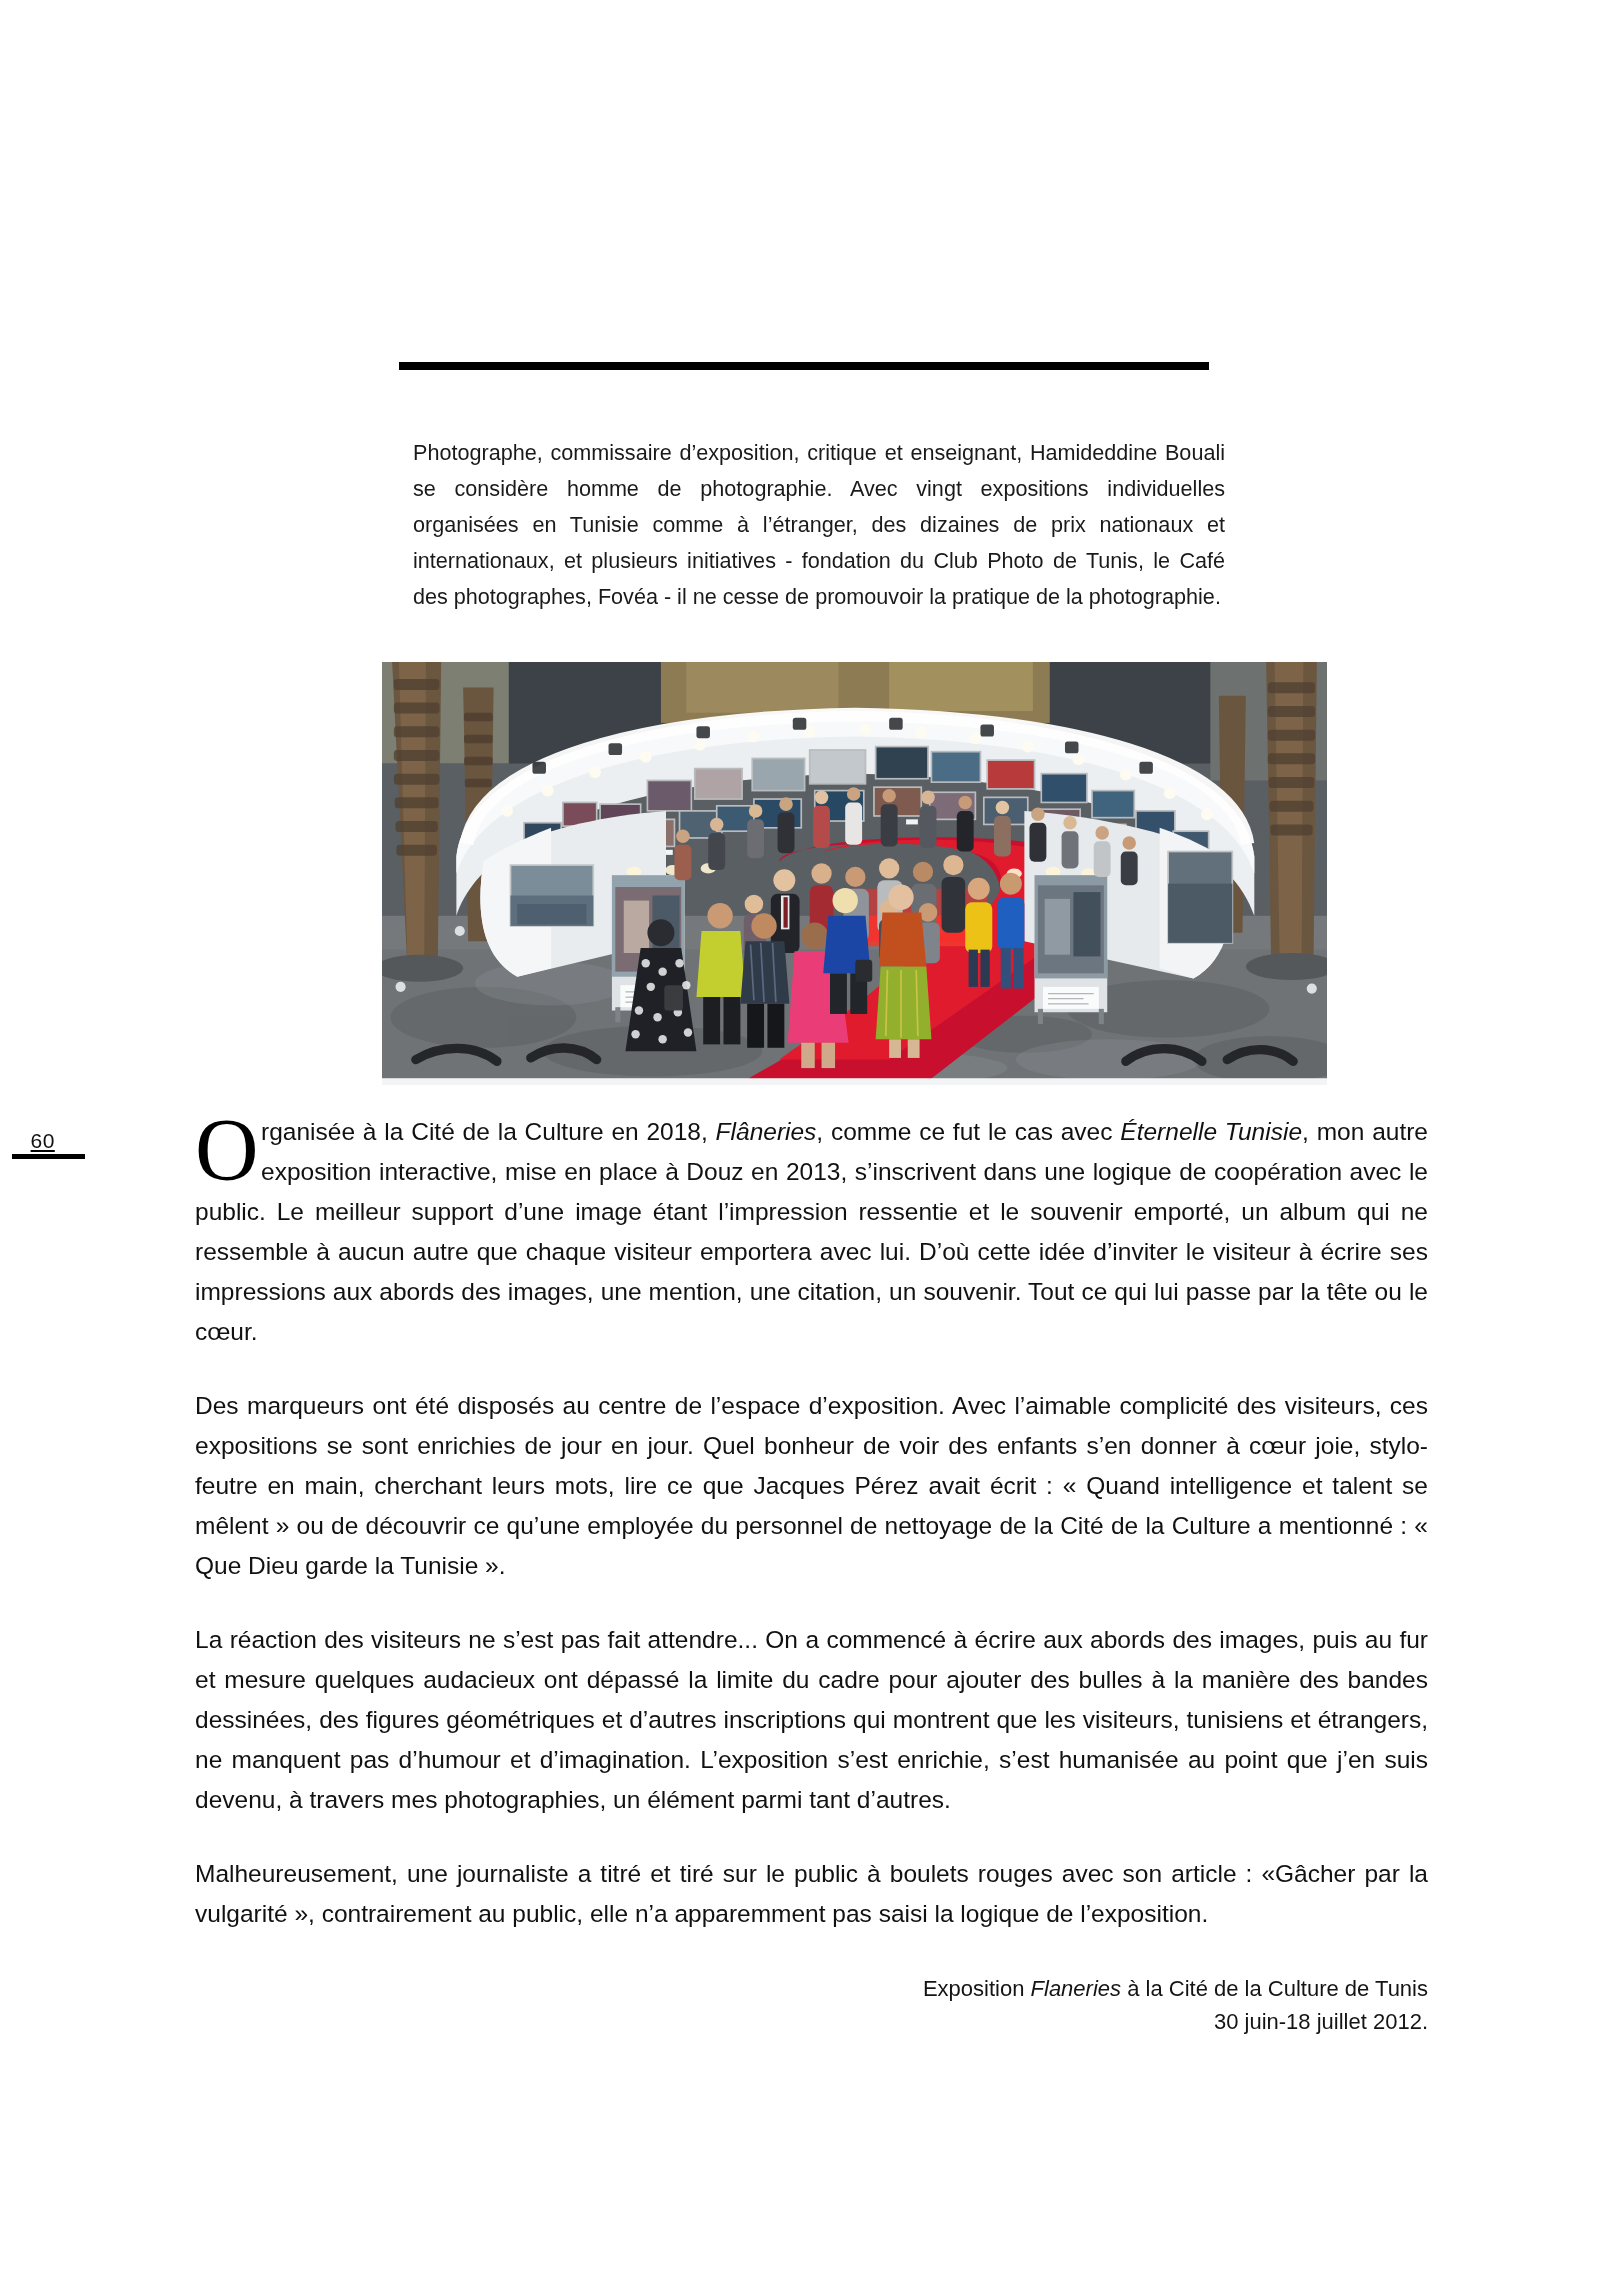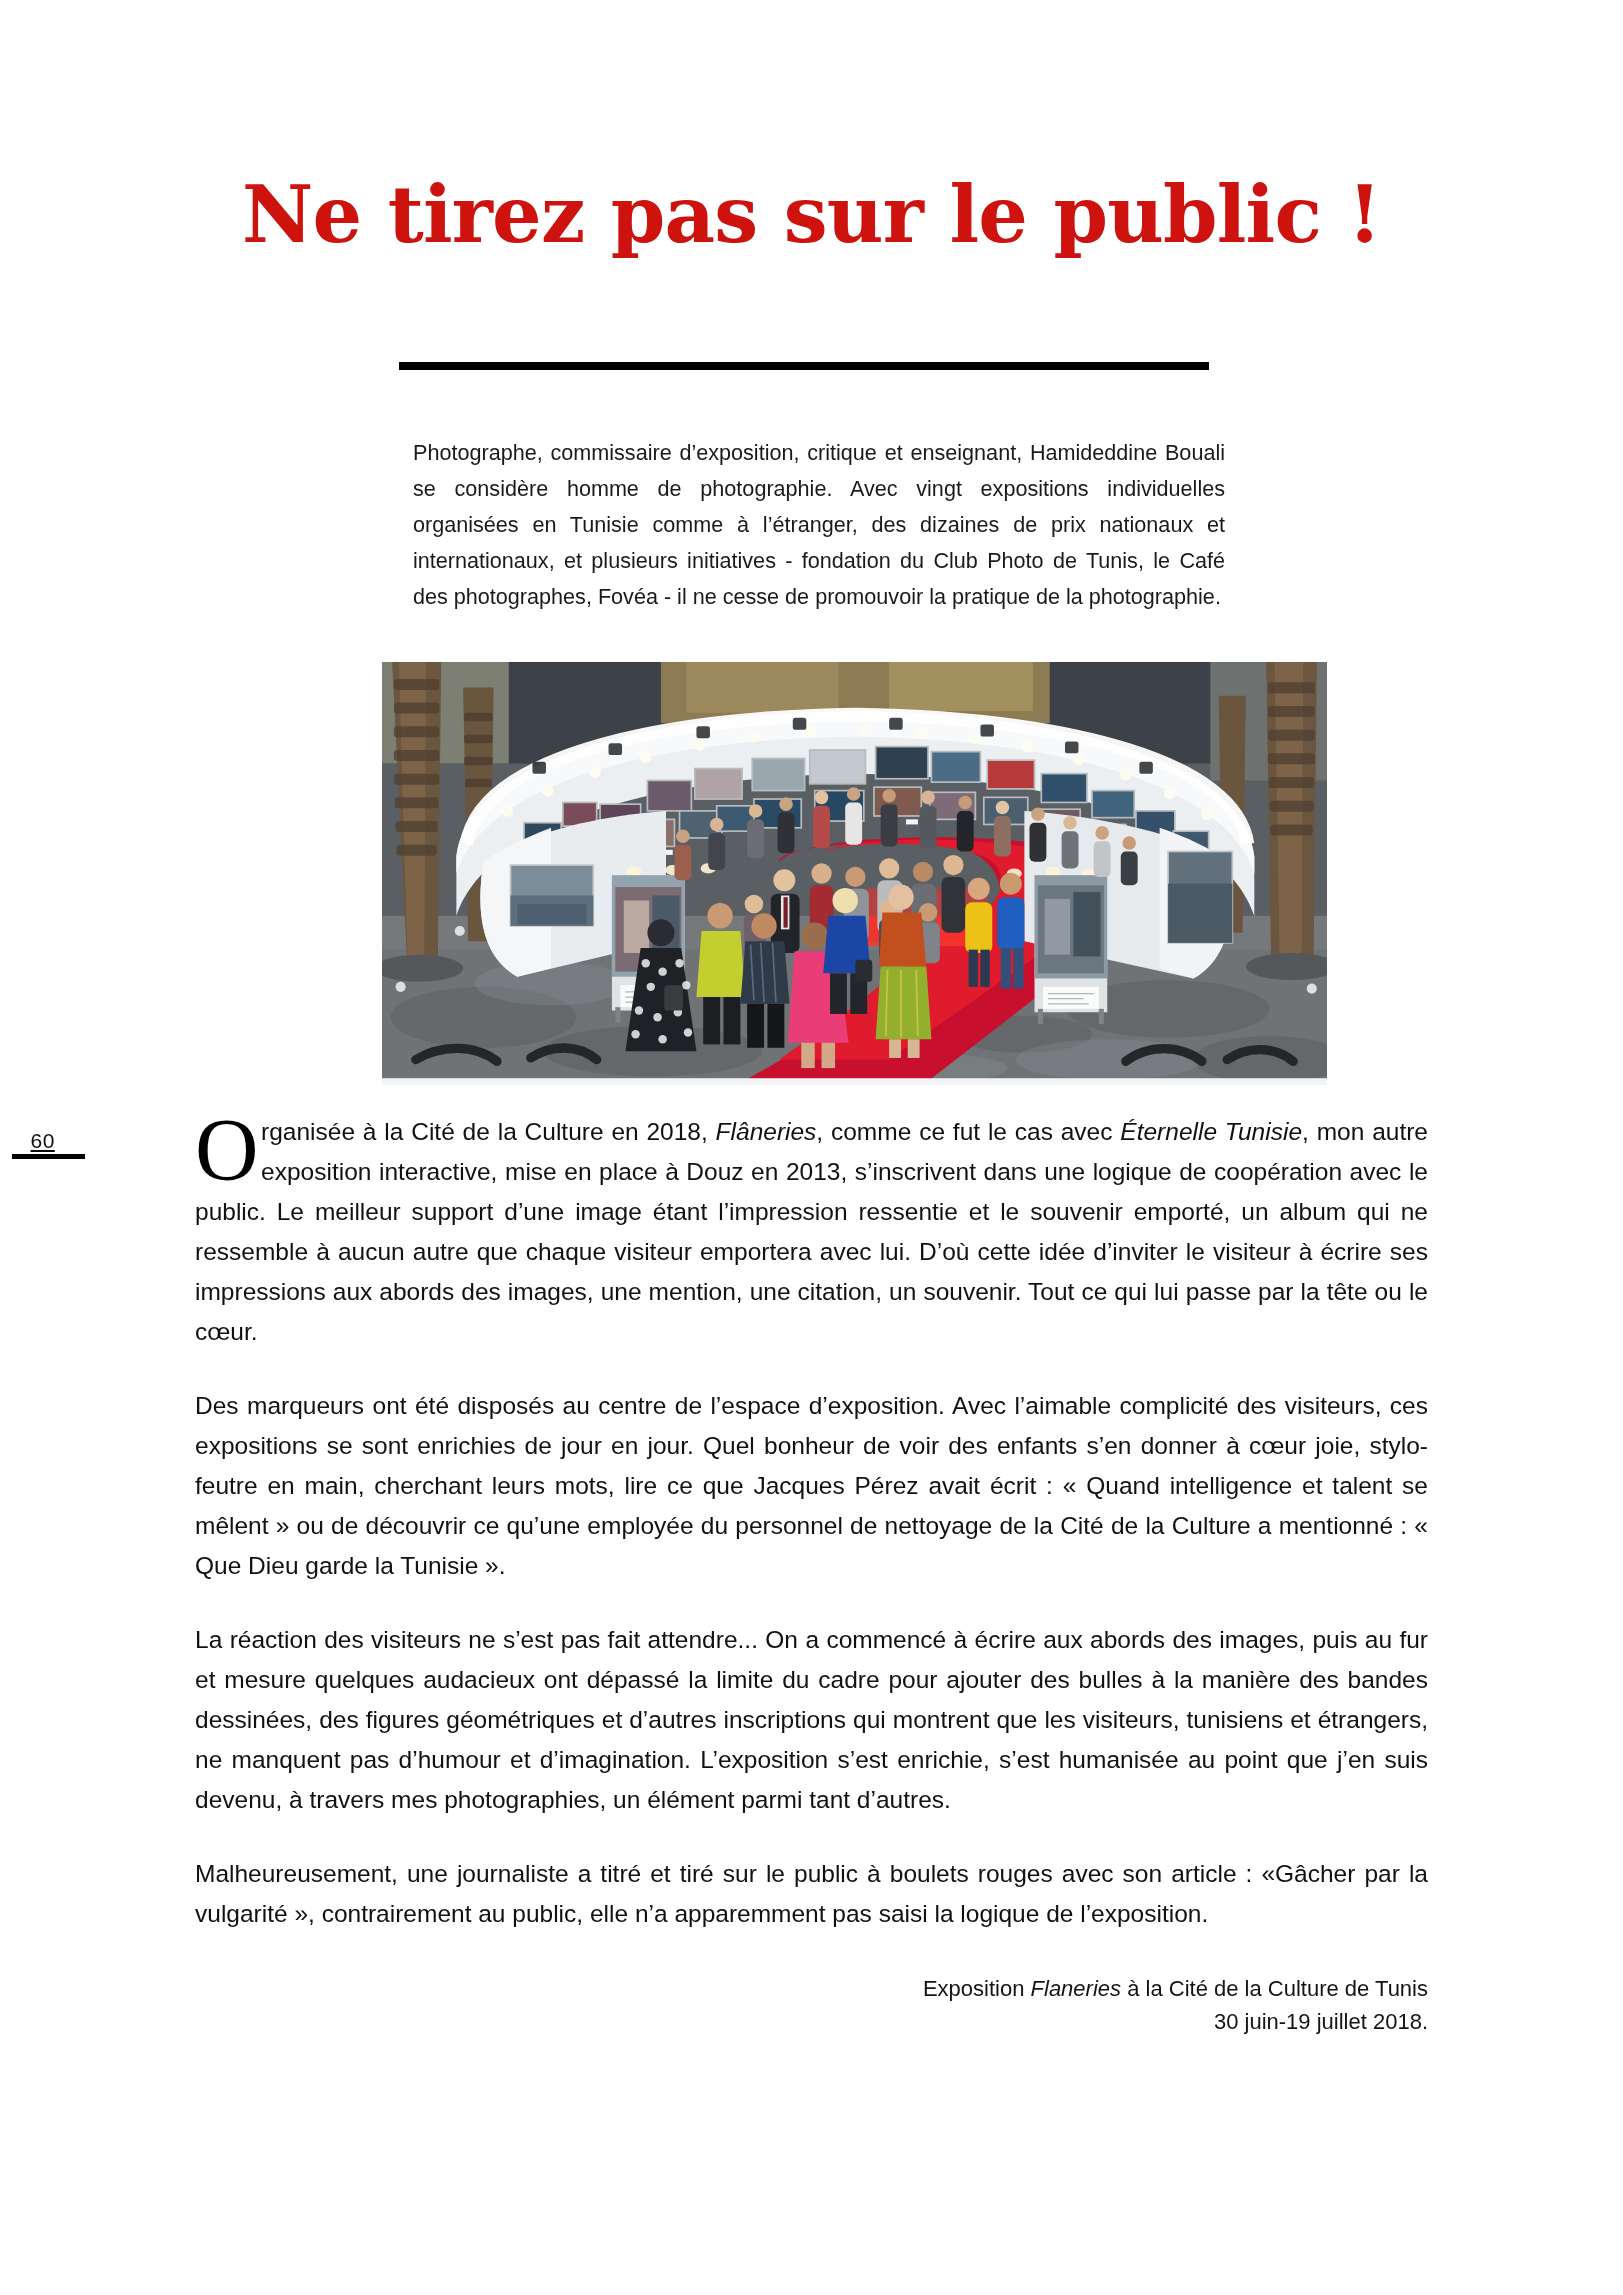--- a/index.html
+++ b/index.html
@@ -157,21 +157,20 @@
 </style>
 </head>
 <body>
 
 <div class="page-number-block">
   <div class="page-number">60</div>
   <div class="page-number-rule"></div>
 </div>
 
 <div class="masthead">
-  <h1 class="article-title">Ne tirez pas sur le public !</h1>
 </div>
 <div class="title-rule"></div>
 
 <div class="standfirst">Photographe, commissaire d’exposition, critique et enseignant, Hamideddine Bouali se considère homme de photographie. Avec vingt expositions individuelles organisées en Tunisie comme à l’étranger, des dizaines de prix nationaux et internationaux, et plusieurs initiatives - fondation du Club Photo de Tunis, le Café des photographes, Fovéa - il ne cesse de promouvoir la pratique de la photographie.</div>
 
 <figure class="photo-figure">
   <svg class="photo-canvas" viewBox="0 0 1118 500" preserveAspectRatio="none">
     <defs>
       <linearGradient id="bgHall" x1="0" y1="0" x2="0" y2="1">
         <parameter name="offset">0</parameter>
@@ -537,15 +536,15 @@
   <p>Des marqueurs ont été disposés au centre de l’espace d’exposition. Avec l’aimable complicité des visiteurs, ces expositions se sont enrichies de jour en jour. Quel bonheur de voir des enfants s’en donner à cœur joie, stylo-feutre en main, cherchant leurs mots, lire ce que Jacques Pérez avait écrit : « Quand intelligence et talent se mêlent » ou de découvrir ce qu’une employée du personnel de nettoyage de la Cité de la Culture a mentionné : « Que Dieu garde la Tunisie ».</p>
 
   <p>La réaction des visiteurs ne s’est pas fait attendre... On a commencé à écrire aux abords des images, puis au fur et mesure quelques audacieux ont dépassé la limite du cadre pour ajouter des bulles à la manière des bandes dessinées, des figures géométriques et d’autres inscriptions qui montrent que les visiteurs, tunisiens et étrangers, ne manquent pas d’humour et d’imagination. L’exposition s’est enrichie, s’est humanisée au point que j’en suis devenu, à travers mes photographies, un élément parmi tant d’autres.</p>
 
   <p>Malheureusement, une journaliste a titré et tiré sur le public à boulets rouges avec son article : «Gâcher par la vulgarité », contrairement au public, elle n’a apparemment pas saisi la logique de l’exposition.</p>
 
 </div>
 
 <div class="exhibition-caption">
   <div><span>Exposition </span><em>Flaneries</em><span> à la Cité de la Culture de Tunis</span></div>
-  <div>30 juin-19 juillet 2018.</div>
+  <div>30 juin-18 juillet 2012.</div>
 </div>
 
 
 </body></html>

